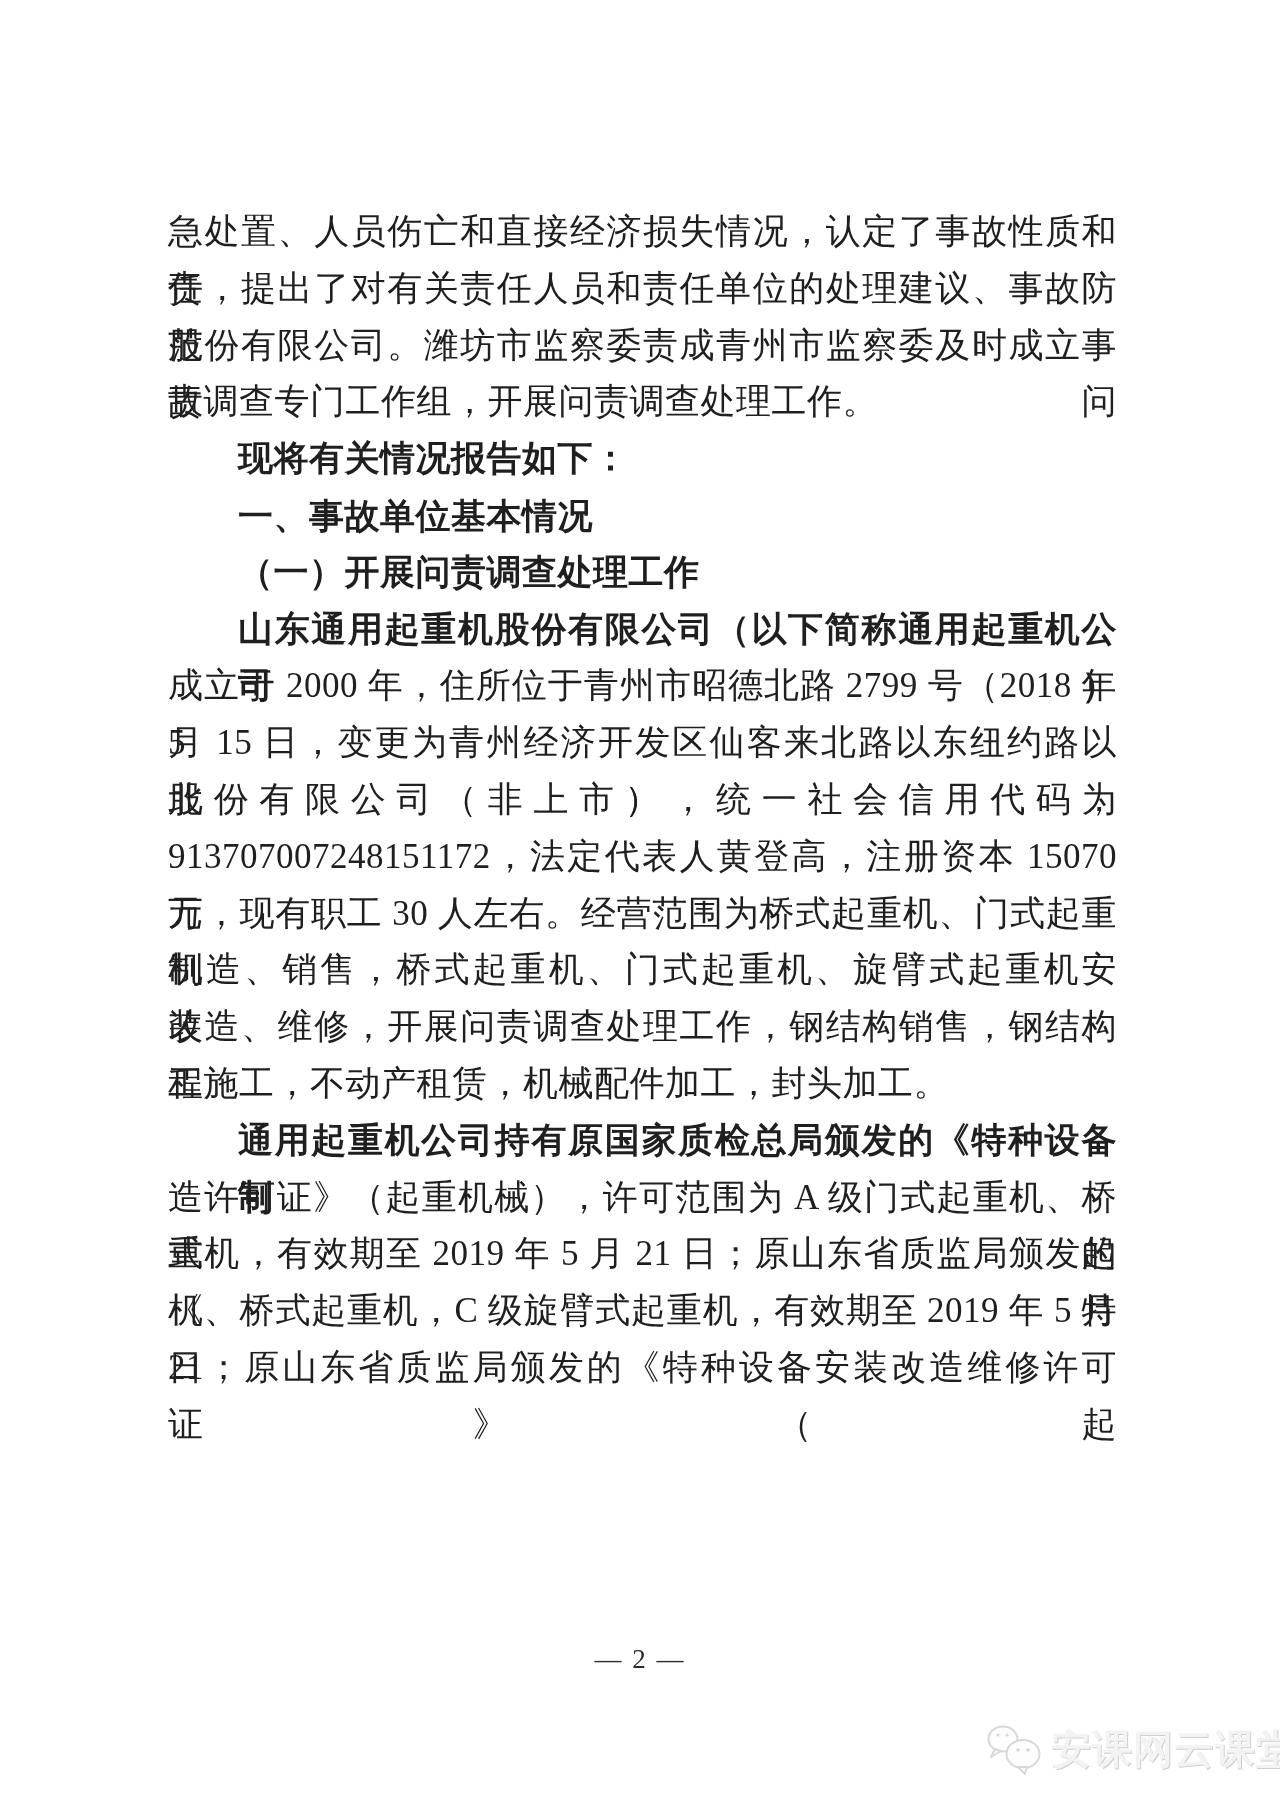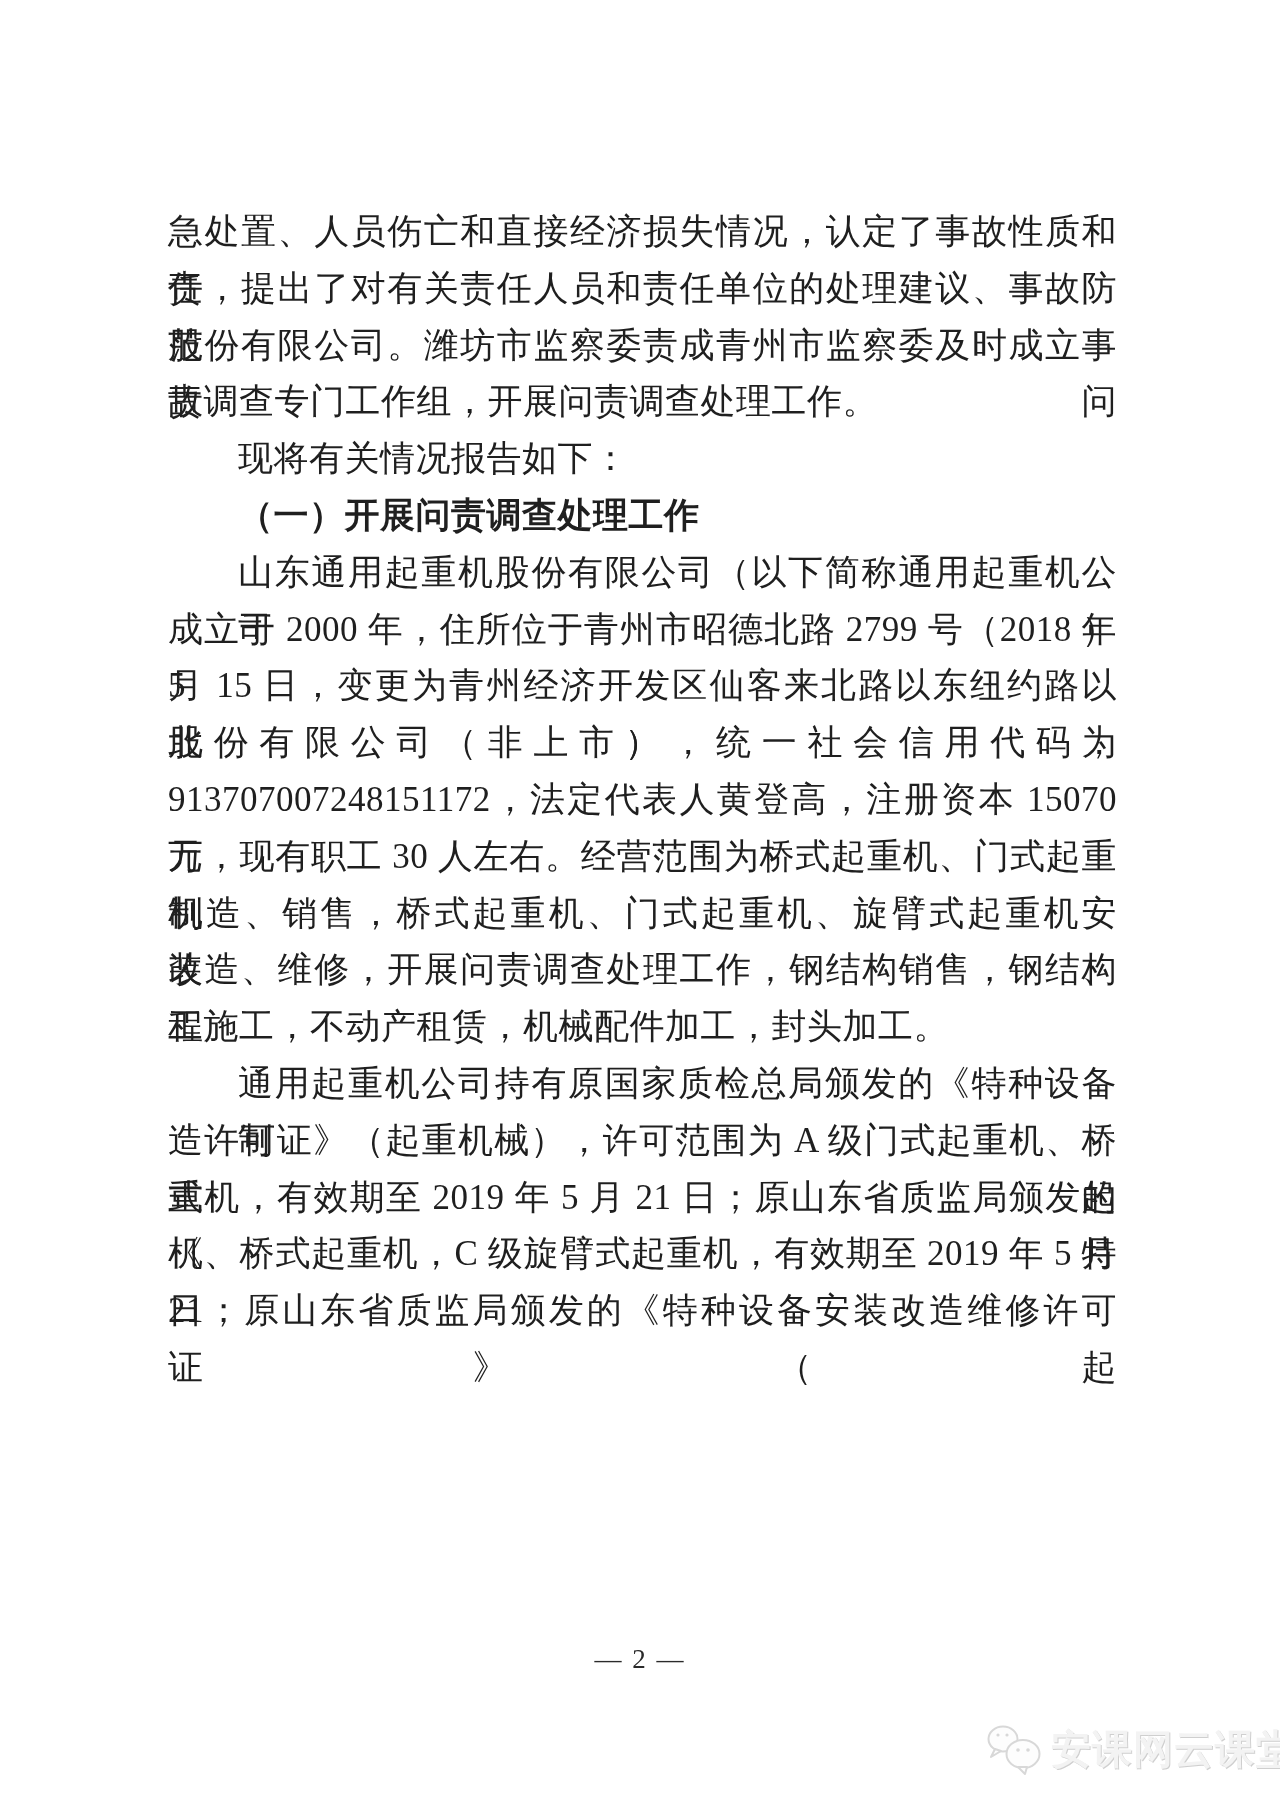--- a/index.html
+++ b/index.html
@@ -29,20 +29,21 @@
     white-space: nowrap;
     letter-spacing: 0.5px;
   }
   .line.fill {
     white-space: normal;
     text-align: justify;
     text-align-last: justify;
   }
   .line.indent {
     padding-left: 70px;
+    font-weight: bold;
   }
   .line.heading-sans {
     font-family: "Liberation Sans", sans-serif;
     font-weight: 700;
   }
   .line.heading-serif {
     font-weight: 700;
   }
   .page-number {
     position: absolute;
@@ -80,20 +81,21 @@
 
 <div class="page">
 
   <div class="content">
 
   <div class="line body fill">急处置、人员伤亡和直接经济损失情况，认定了事故性质和责</div>
       <div class="line body fill">任，提出了对有关责任人员和责任单位的处理建议、事故防范</div>
       <div class="line body fill">股份有限公司。潍坊市监察委责成青州市监察委及时成立事故问</div>
       <div class="line body">责调查专门工作组，开展问责调查处理工作。</div>
       <div class="line body indent">现将有关情况报告如下：</div>
+      <div class="line heading-sans indent">一、事故单位基本情况</div>
       <div class="line heading-serif indent">（一）开展问责调查处理工作</div>
       <div class="line body indent fill">山东通用起重机股份有限公司（以下简称通用起重机公司）</div>
       <div class="line body fill">成立于 2000 年，住所位于青州市昭德北路 2799 号（2018 年 5</div>
       <div class="line body fill">月 15 日，变更为青州经济开发区仙客来北路以东纽约路以北），</div>
       <div class="line body fill">股份有限公司（非上市），统一社会信用代码为</div>
       <div class="line body fill">913707007248151172，法定代表人黄登高，注册资本 15070 万</div>
       <div class="line body fill">元，现有职工 30 人左右。经营范围为桥式起重机、门式起重机</div>
       <div class="line body fill">制造、销售，桥式起重机、门式起重机、旋臂式起重机安装、</div>
       <div class="line body fill">改造、维修，开展问责调查处理工作，钢结构销售，钢结构工</div>
       <div class="line body">程施工，不动产租赁，机械配件加工，封头加工。</div>

